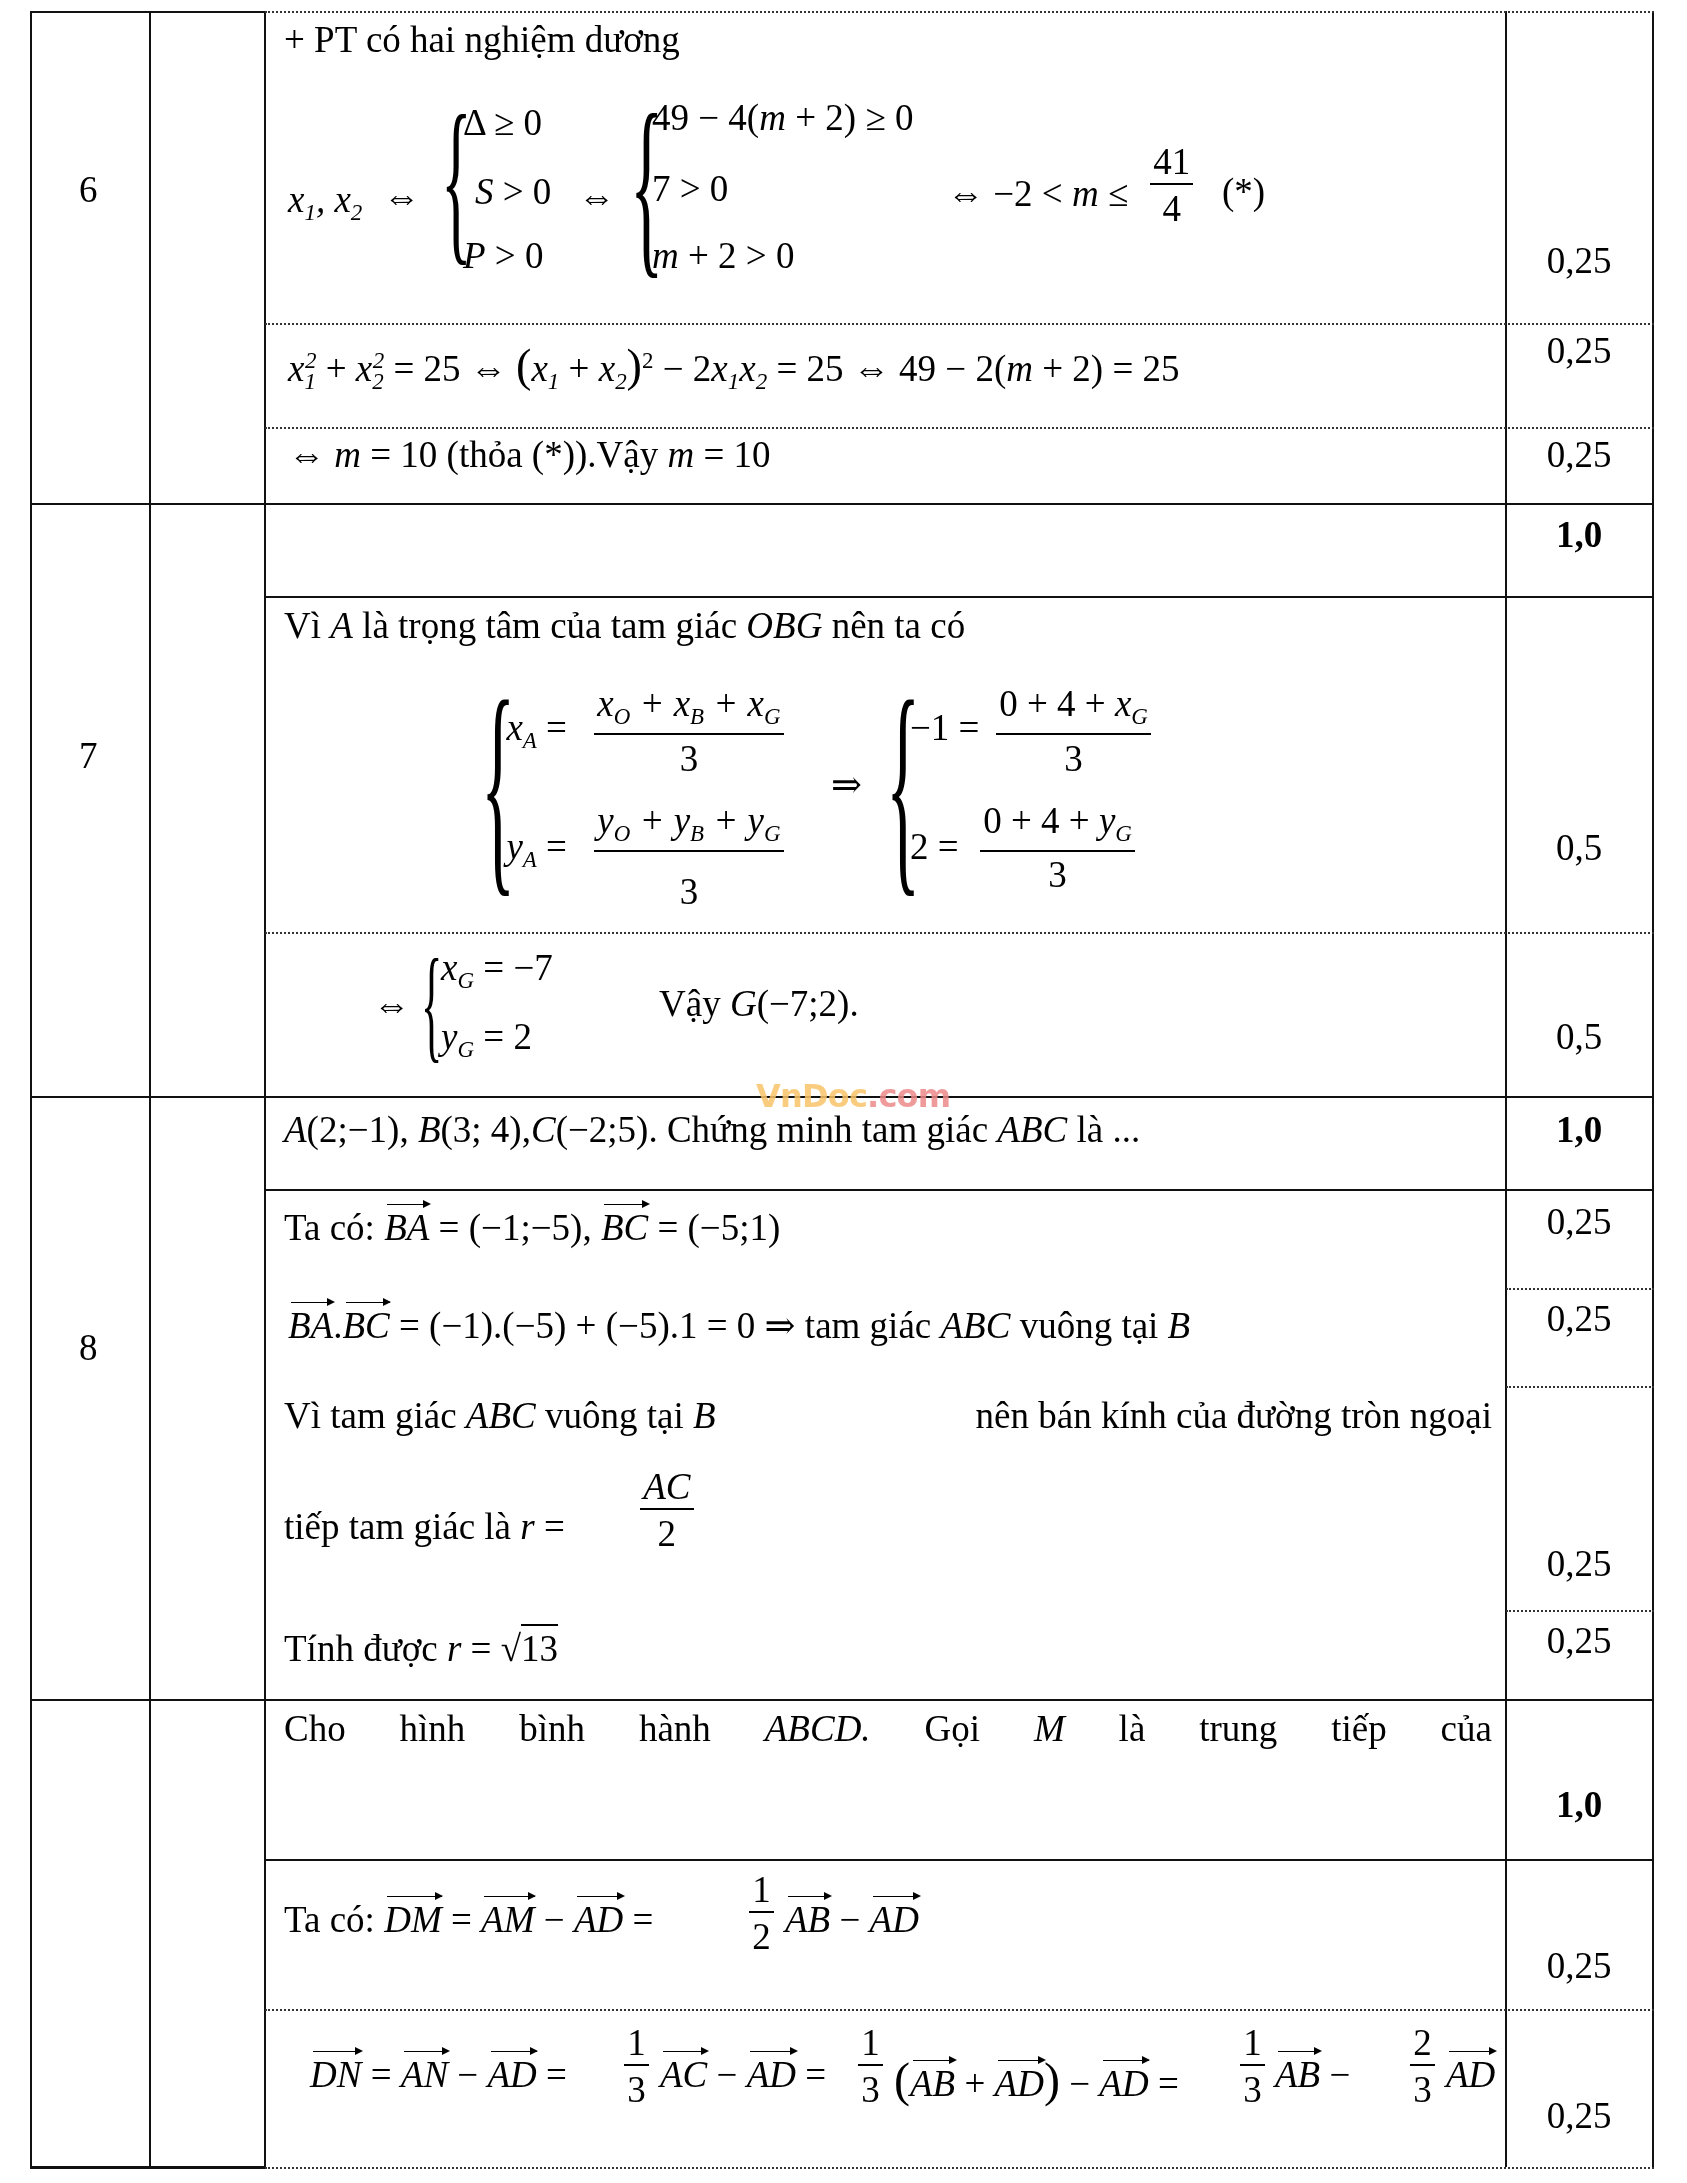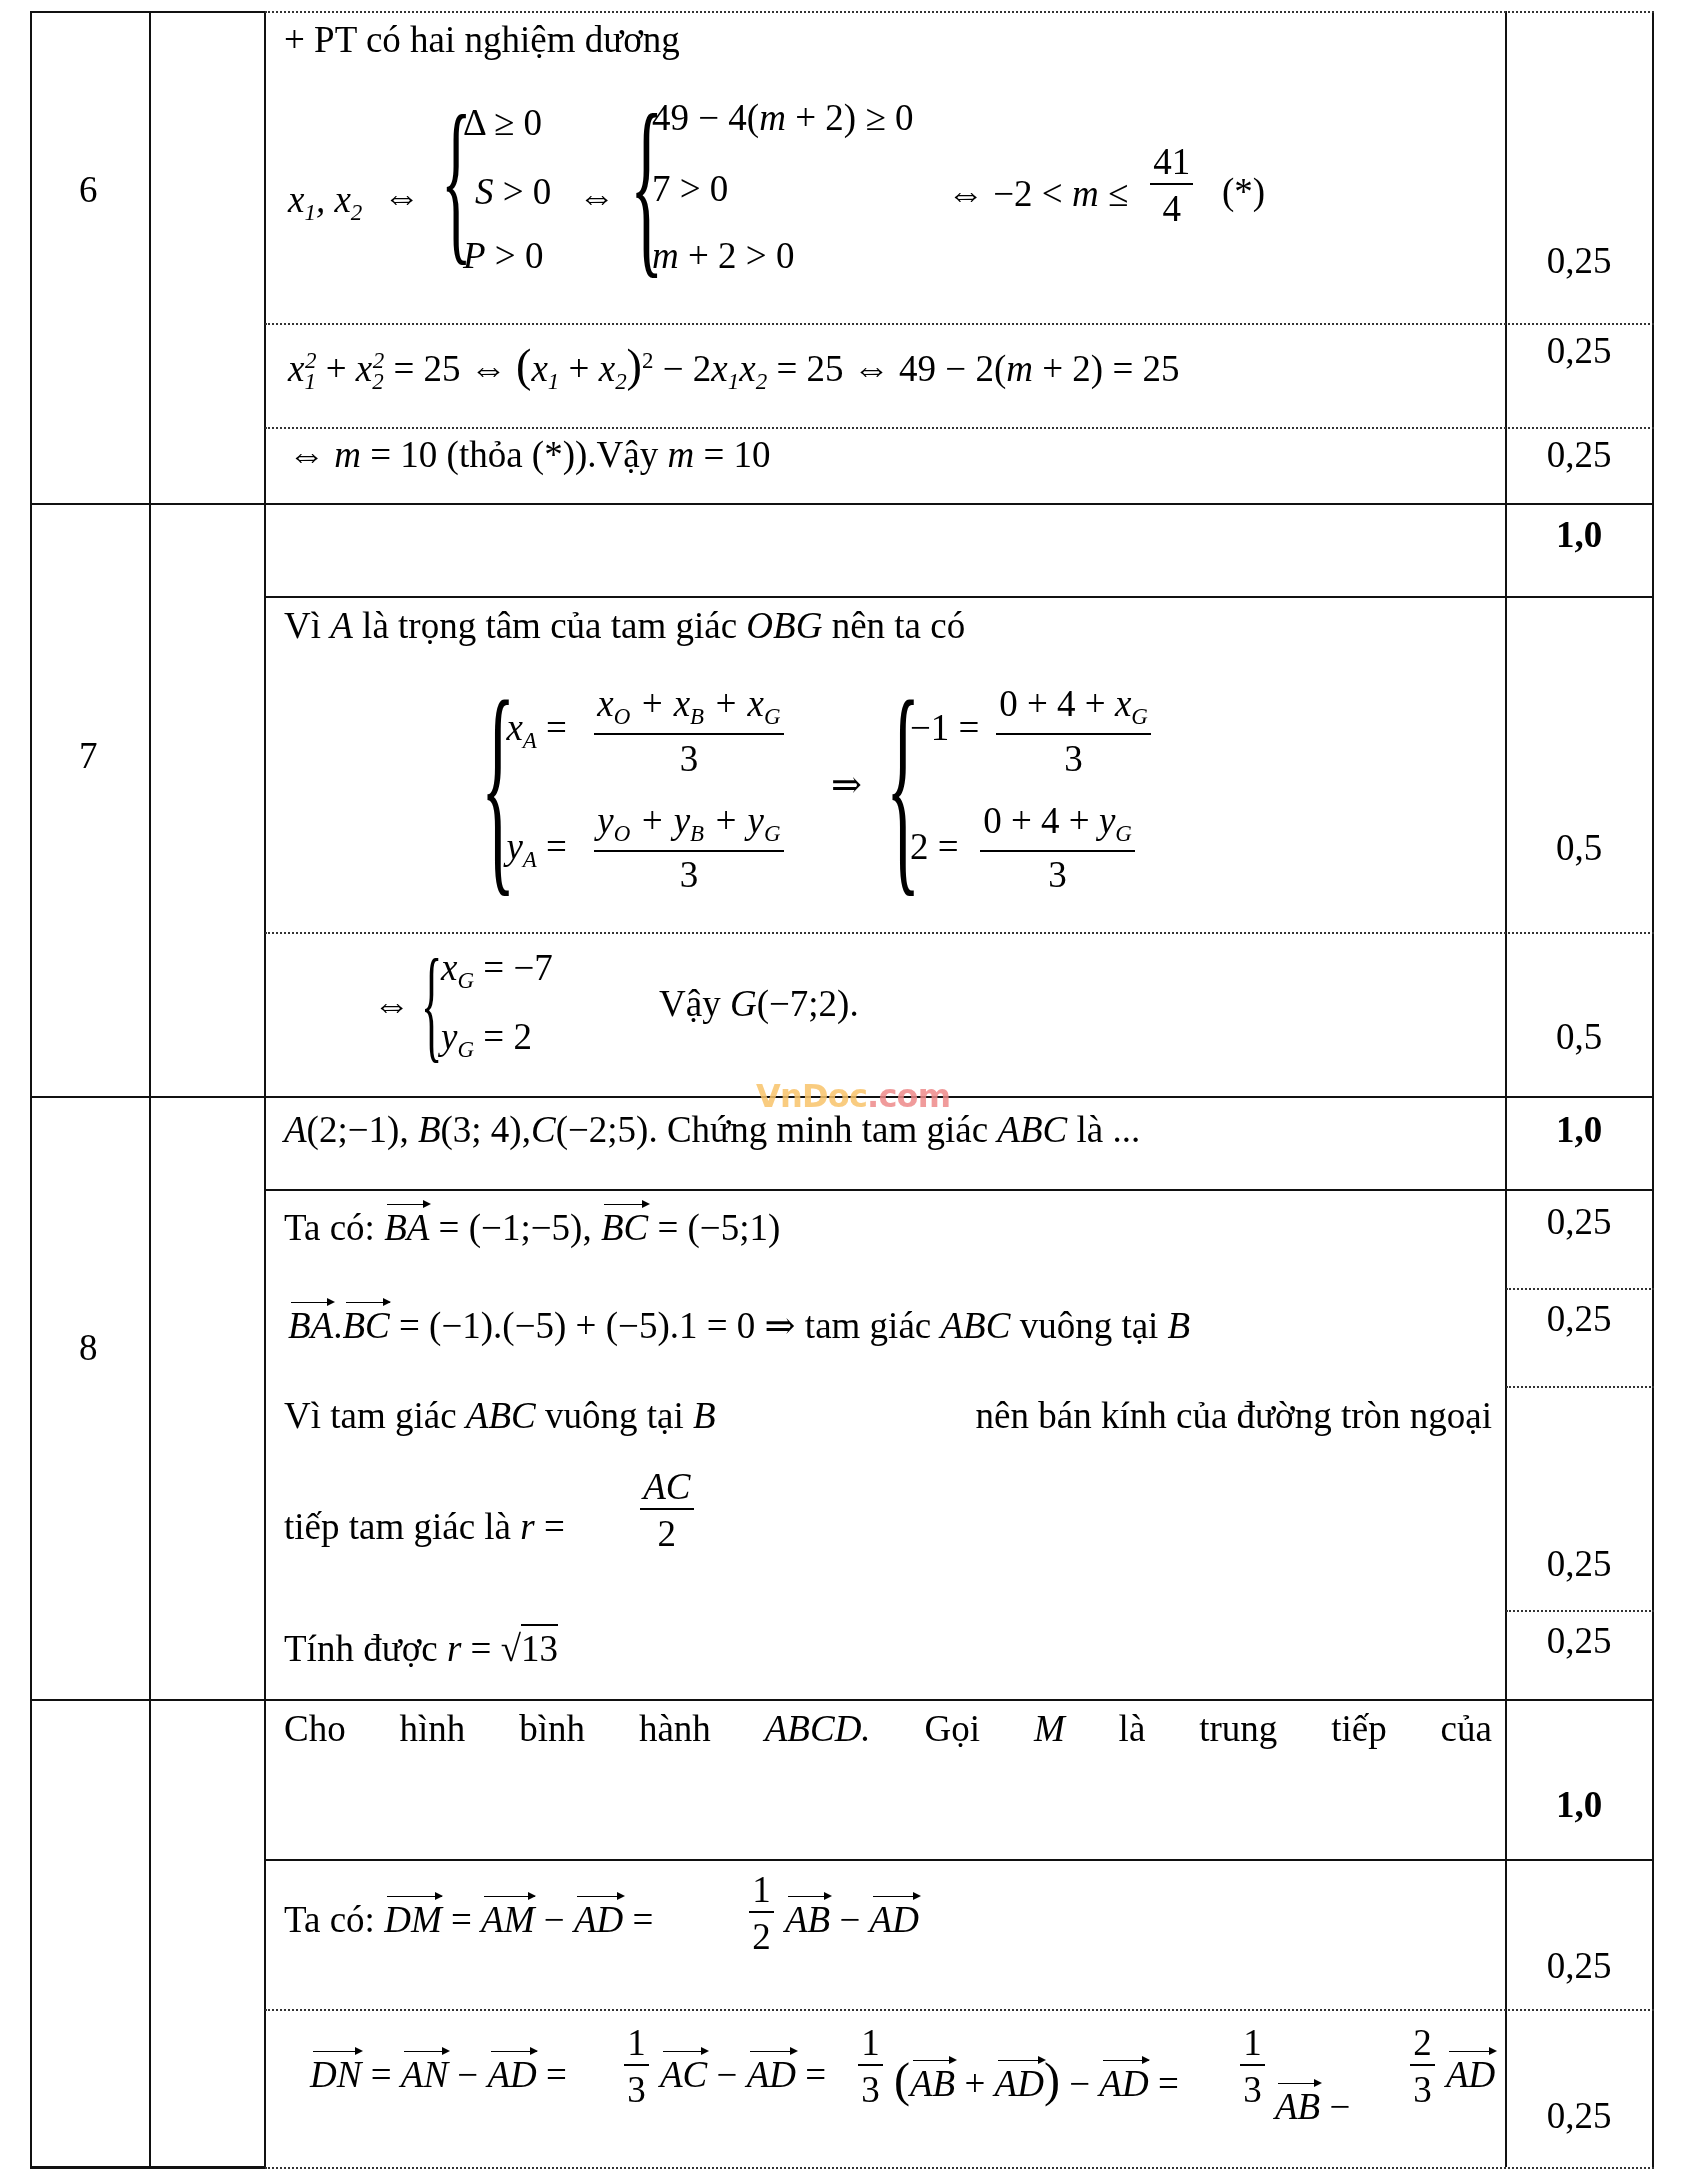--- a/index.html
+++ b/index.html
@@ -104,21 +104,21 @@
   </div>
 
   <div class="t" style="left:481px; top:679px; height:230px;">
     <span style="position:absolute; left:0; top:-14.3px; font-size:238px; line-height:1; transform:scaleX(0.3); transform-origin:left top; font-weight:100;">{</span>
     <span style="position:absolute; left:25.4px; top:30px;"><span class="it">x<sub>A</sub></span> =</span>
     <span style="position:absolute; left:113px; top:6.4px; display:flex; flex-direction:column; align-items:center;">
       <span class="it" style="border-bottom:2.4px solid #000; padding:0 3.2px 3.2px;">x<sub>O</sub> + x<sub>B</sub> + x<sub>G</sub></span>
       <span style="padding-top:4.8px;">3</span>
     </span>
     <span style="position:absolute; left:25.4px; top:149px;"><span class="it">y<sub>A</sub></span> =</span>
-    <span style="position:absolute; left:113px; top:123px; display:flex; flex-direction:column; align-items:center;">
+    <span style="position:absolute; left:113px; top:123px; display:flex; flex-direction:column; align-items:center;gap:17px;">
       <span class="it" style="border-bottom:2.4px solid #000; padding:0 3.2px 3.2px;">y<sub>O</sub> + y<sub>B</sub> + y<sub>G</sub></span>
       <span style="padding-top:4.8px;">3</span>
     </span>
     <span style="position:absolute; left:350px; top:87px;">⇒</span>
     <span style="position:absolute; left:405px; top:-14.3px; font-size:238px; line-height:1; transform:scaleX(0.3); transform-origin:left top; font-weight:100;">{</span>
     <span style="position:absolute; left:429px; top:30px;">−1 =</span>
     <span style="position:absolute; left:515px; top:6.4px; display:flex; flex-direction:column; align-items:center;">
       <span style="border-bottom:2.4px solid #000; padding:0 3.2px 3.2px;"><span>0 + 4 + </span><span class="it">x<sub>G</sub></span></span>
       <span style="padding-top:4.8px;">3</span>
     </span>
@@ -207,21 +207,21 @@
     <span style="position:absolute; left:350px; top:32px; white-space:nowrap;"><span class="vec">AC</span><span> − </span><span class="vec">AD</span><span> = </span></span>
     <span style="position:absolute; left:548px; top:0; display:flex; flex-direction:column; align-items:center;">
       <span style="border-bottom:2.4px solid #000; padding:0 3.2px 3.2px;">1</span>
       <span style="padding-top:4.8px;">3</span>
     </span>
     <span style="position:absolute; left:584px; top:32px; white-space:nowrap;"><span style="font-size:1.3em;">(</span><span class="vec">AB</span><span> + </span><span class="vec">AD</span><span style="font-size:1.3em;">)</span><span> − </span><span class="vec">AD</span><span> = </span></span>
     <span style="position:absolute; left:930px; top:0; display:flex; flex-direction:column; align-items:center;">
       <span style="border-bottom:2.4px solid #000; padding:0 3.2px 3.2px;">1</span>
       <span style="padding-top:4.8px;">3</span>
     </span>
-    <span style="position:absolute; left:965px; top:32px;margin-top:32px;"><span class="vec">AB</span><span> − </span></span>
+    <span style="position:absolute; left:965px; top:32px;"><span class="vec">AB</span><span> − </span></span>
     <span style="position:absolute; left:1100px; top:0; display:flex; flex-direction:column; align-items:center;">
       <span style="border-bottom:2.4px solid #000; padding:0 3.2px 3.2px;">2</span>
       <span style="padding-top:4.8px;">3</span>
     </span>
     <span style="position:absolute; left:1136px; top:32px;"><span class="vec">AD</span></span>
   </div>
   <div class="score" style="top:2097px;">0,25</div>
 
   <div class="watermark">
     <span class="wm1">VnDoc</span><span class="wm2">.com</span>

